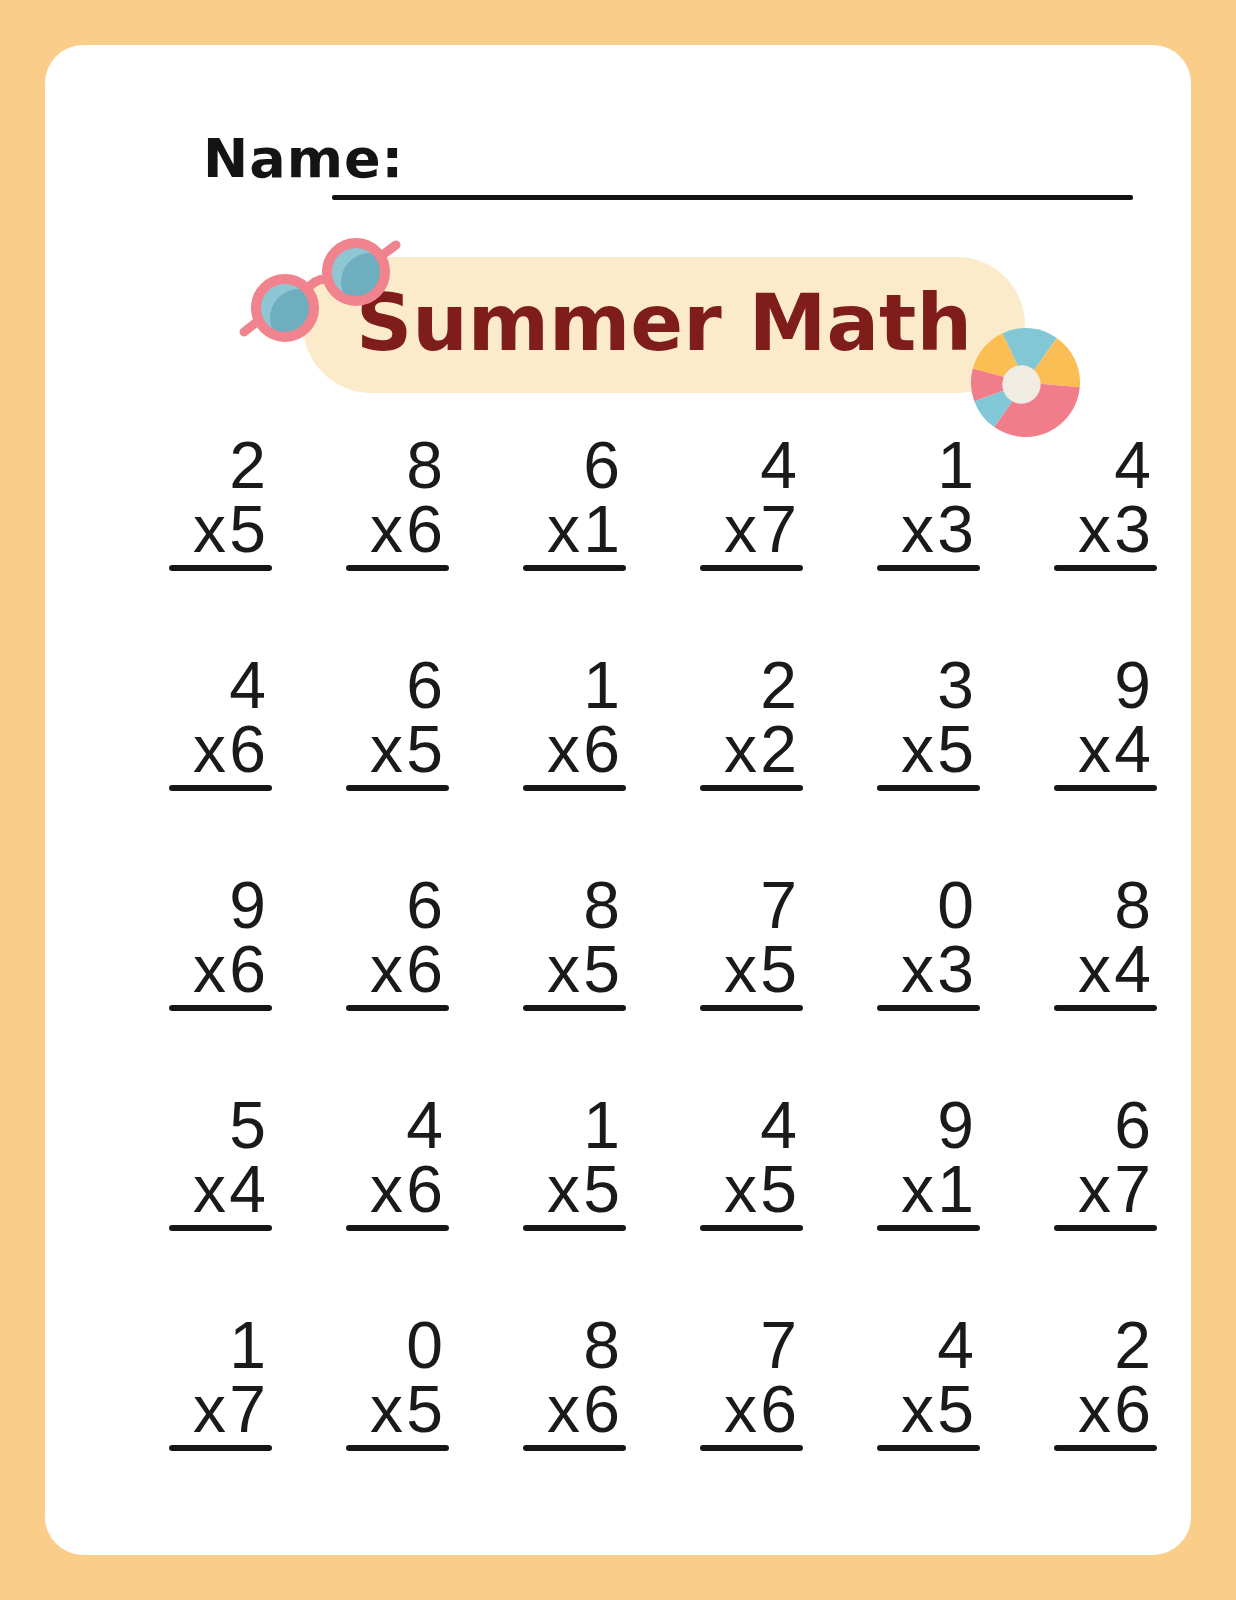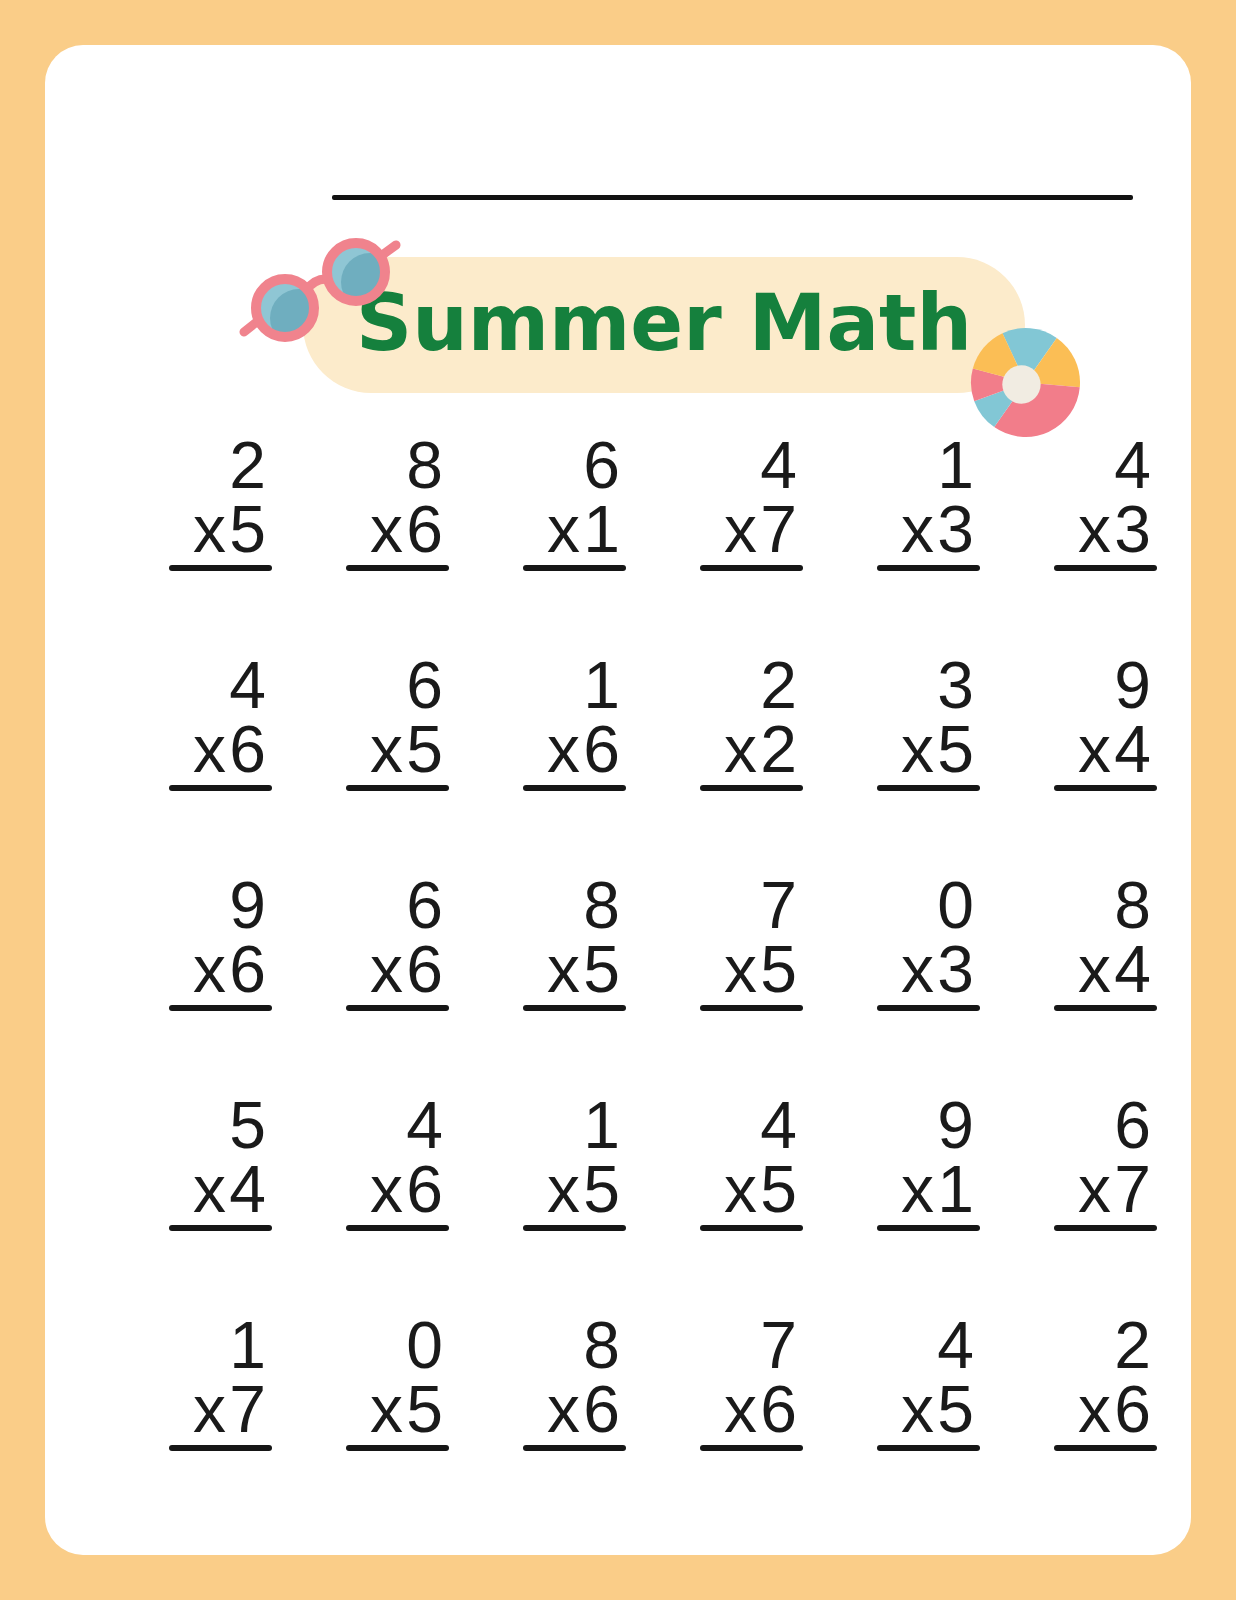--- a/index.html
+++ b/index.html
@@ -29,21 +29,21 @@
   }
   
   .banner {
     position:absolute; left:258px; top:212px;
     width:722px; height:136px;
     background:#FCEBCB; border-radius:70px;
     display:flex; align-items:center; justify-content:center;
   }
   .title {
     font-family:"DejaVu Sans", sans-serif;
-    font-weight:bold; font-size:78px; color:#15803d;
+    font-weight:bold; font-size:78px; color:#7f1d1d;
     letter-spacing:0px; white-space:nowrap;
     transform:translateY(-2px);
   }
   .sunglasses { position:absolute; left:188px; top:163px; }
   .beachball  { position:absolute; left:924px; top:281px; }
   
   .grid {
     position:absolute; left:124px; top:392px;
     display:grid;
     grid-template-columns:repeat(6,103px);
@@ -65,20 +65,21 @@
   .answer-line {
     margin-top:8px; height:6px;
     background:#161616; border-radius:3px;
   }
 </style>
 </head>
 <body>
 
 <div class="page">
 
+  <div class="name-label">Name:</div>
   <div class="name-line"></div>
 
   <div class="banner">
     <div class="title">Summer Math</div>
   </div>
 
   <svg class="sunglasses" width="178" height="152" viewBox="0 0 178 152">
     <defs>
       <clipPath id="lensL">
           <circle cx="52" cy="100" r="29"></circle>

